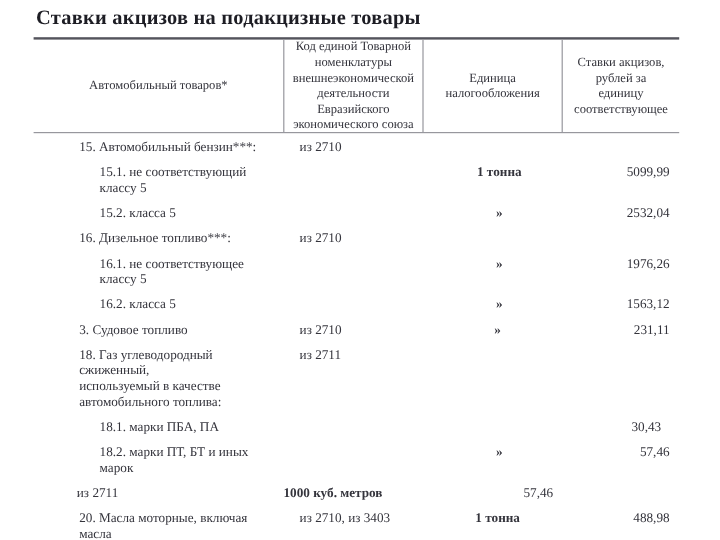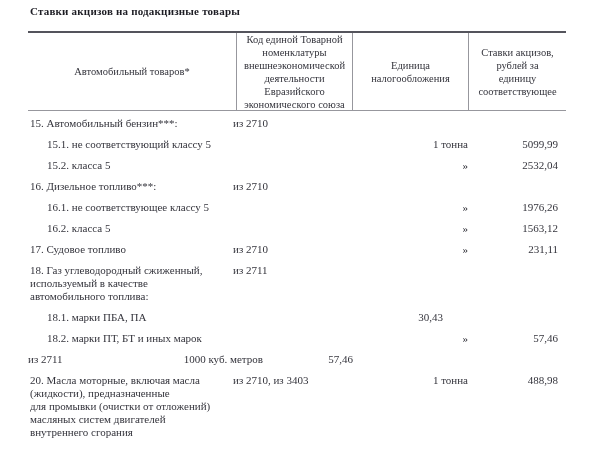--- a/index.html
+++ b/index.html
@@ -8,21 +8,21 @@
     background: #ffffff;
     overflow: hidden;
     position: relative;
     font-family: "Liberation Serif", "DejaVu Serif", serif;
     color: #34343c;
   }
   .page-title {
     position: absolute;
     left: 30px; top: 5px;
     margin: 0;
-    font-size: 11px;
+    font-size: 17px;
     font-weight: bold;
     color: #1d1d24;
     letter-spacing: 0.2px;
     white-space: nowrap;
   }
   .excise-table {
     position: absolute;
     left: 28px; top: 31px;
     width: 538px;
   }
@@ -53,25 +53,26 @@
   .tr {
     display: flex;
     align-items: flex-start;
     margin-bottom: 8px;
   }
   .td {
     box-sizing: border-box;
     font-size: 11px;
     line-height: 13px;
     white-space: pre-line;
+    margin-left: 36px;
   }
   .td.c1 { width: 205px; padding-left: 2px; }
   .td.c1.indent { padding-left: 19px; }
   .td.c2 { width: 120px; }
-  .td.c3 { width: 115px; text-align: right; }
+  .td.c3 { width: 115px; text-align: center; font-weight: bold; }
   .td.c4 { width: 98px; text-align: right; padding-right: 8px; }
 </style>
 </head>
 <body>
 
 <h1 class="page-title">Ставки акцизов на подакцизные товары</h1>
 
 <div class="excise-table">
   <div class="thead">
     <div class="th h1">Автомобильный товаров*</div>
@@ -124,21 +125,21 @@
   </div>
 
   <div class="tr">
     <div class="td c1 indent">16.2. класса 5</div>
     <div class="td c2"></div>
     <div class="td c3">»</div>
     <div class="td c4">1563,12</div>
   </div>
 
   <div class="tr">
-    <div class="td c1">17. Судовое топливо</div>
+    <div class="td c1">3. Судовое топливо</div>
     <div class="td c2">из 2710</div>
     <div class="td c3">»</div>
     <div class="td c4">231,11</div>
   </div>
 
   <div class="tr">
     <div class="td c1">18. Газ углеводородный сжиженный,
 используемый в качестве
 автомобильного топлива:</div>
     <div class="td c2">из 2711</div>

